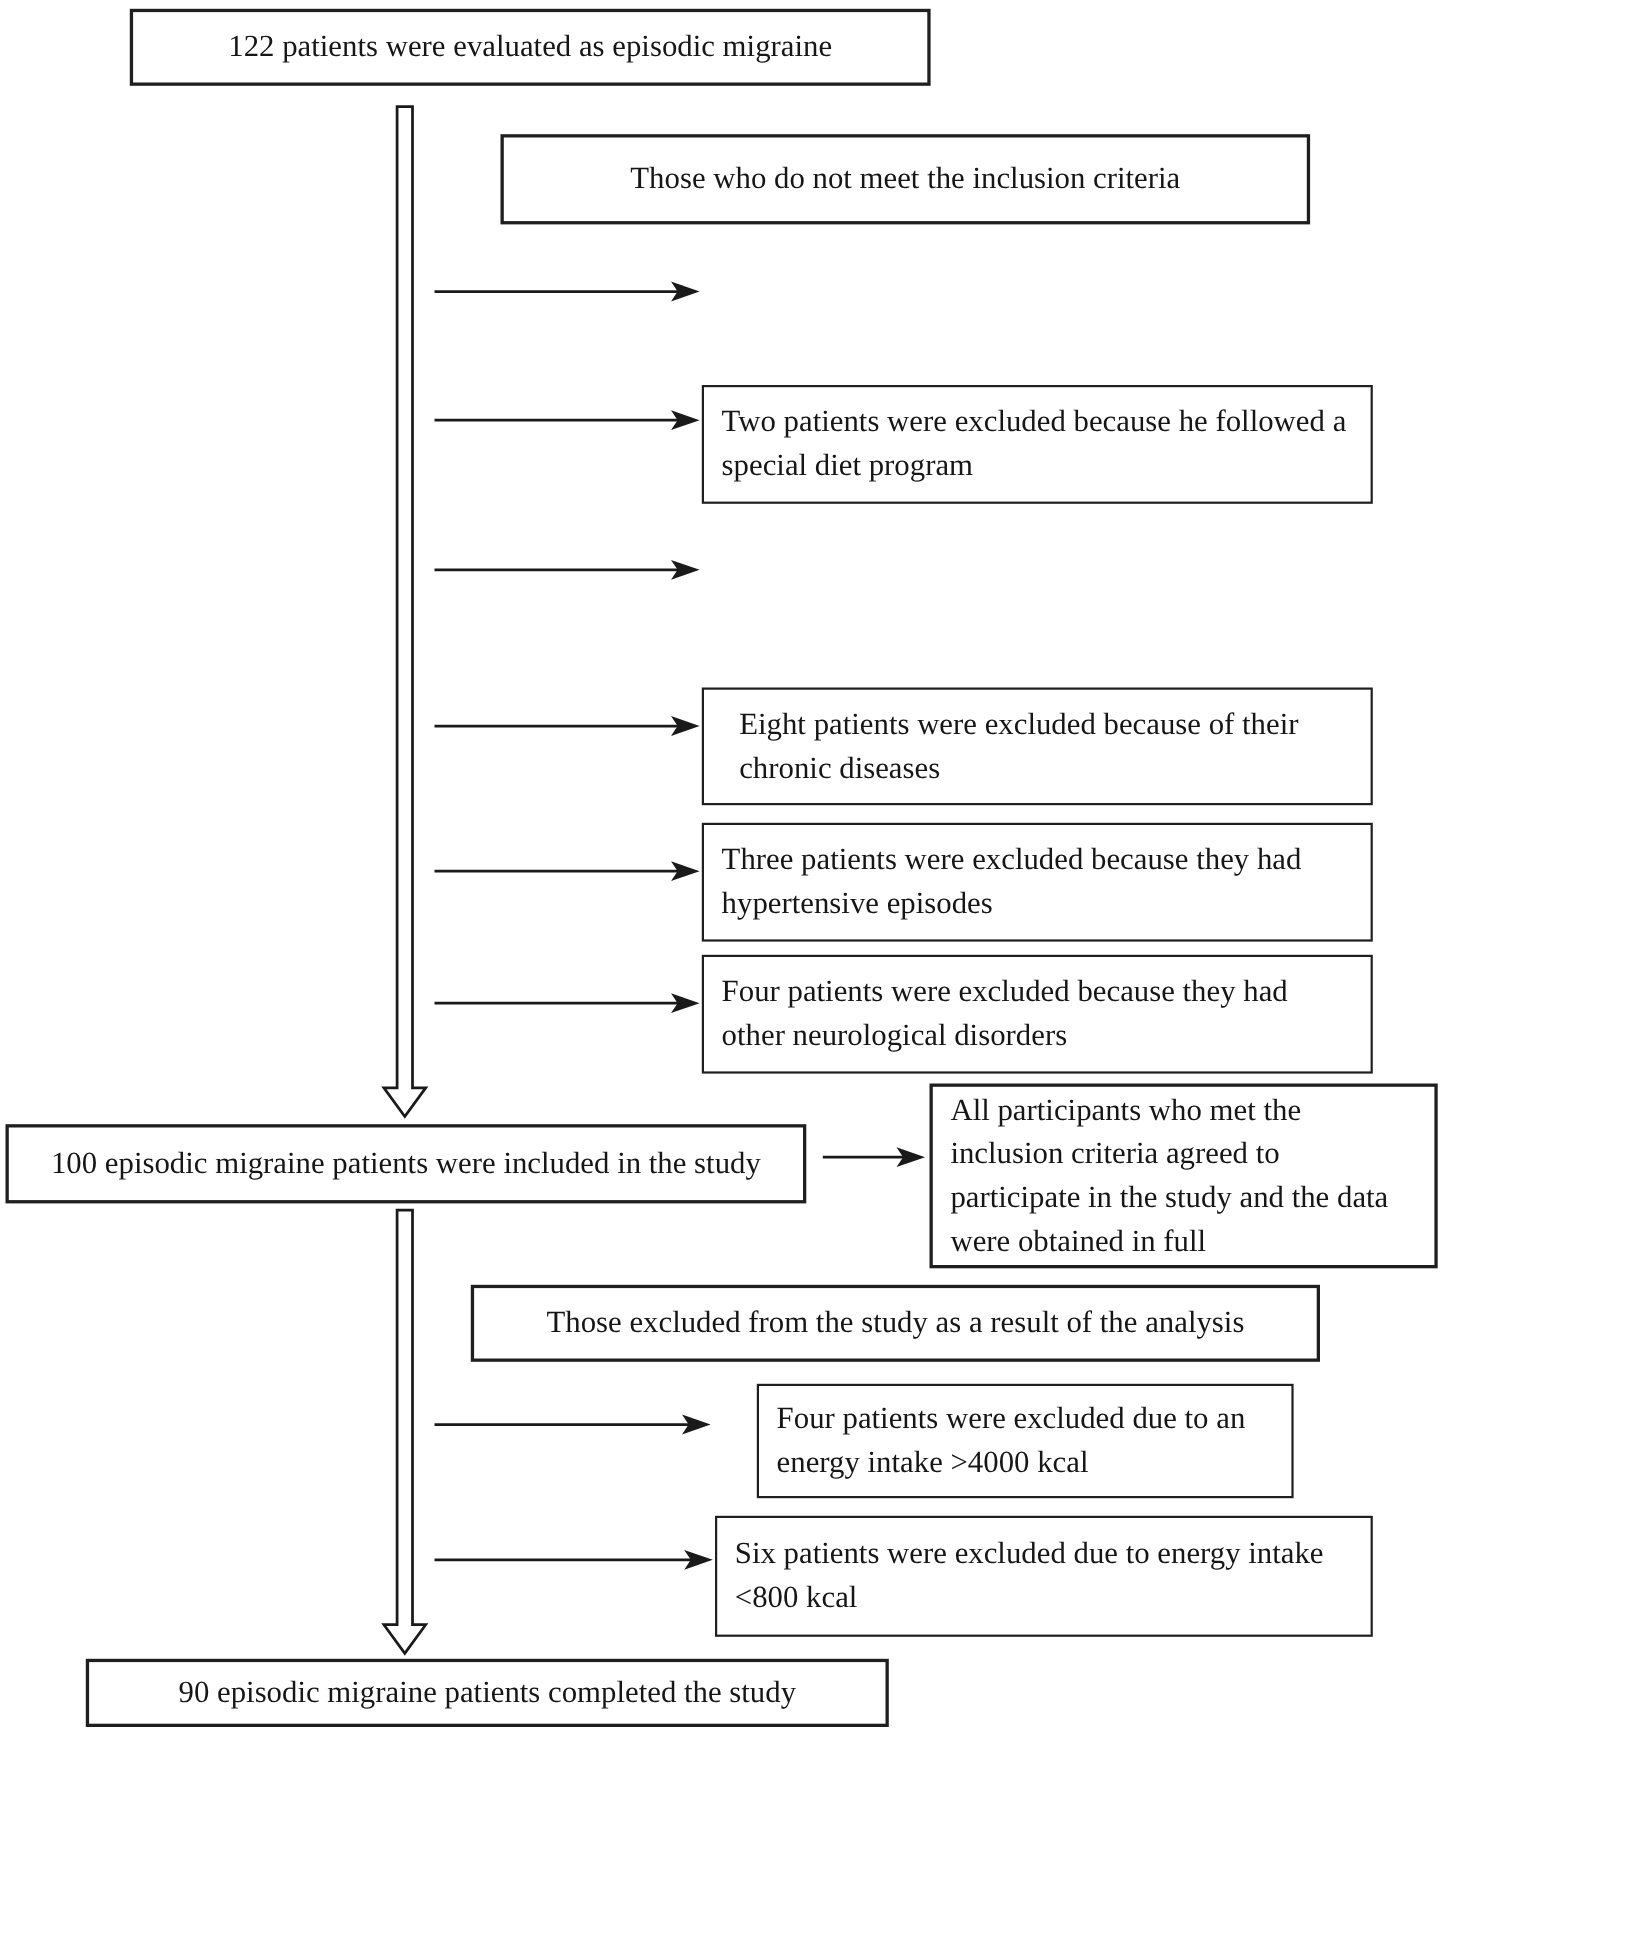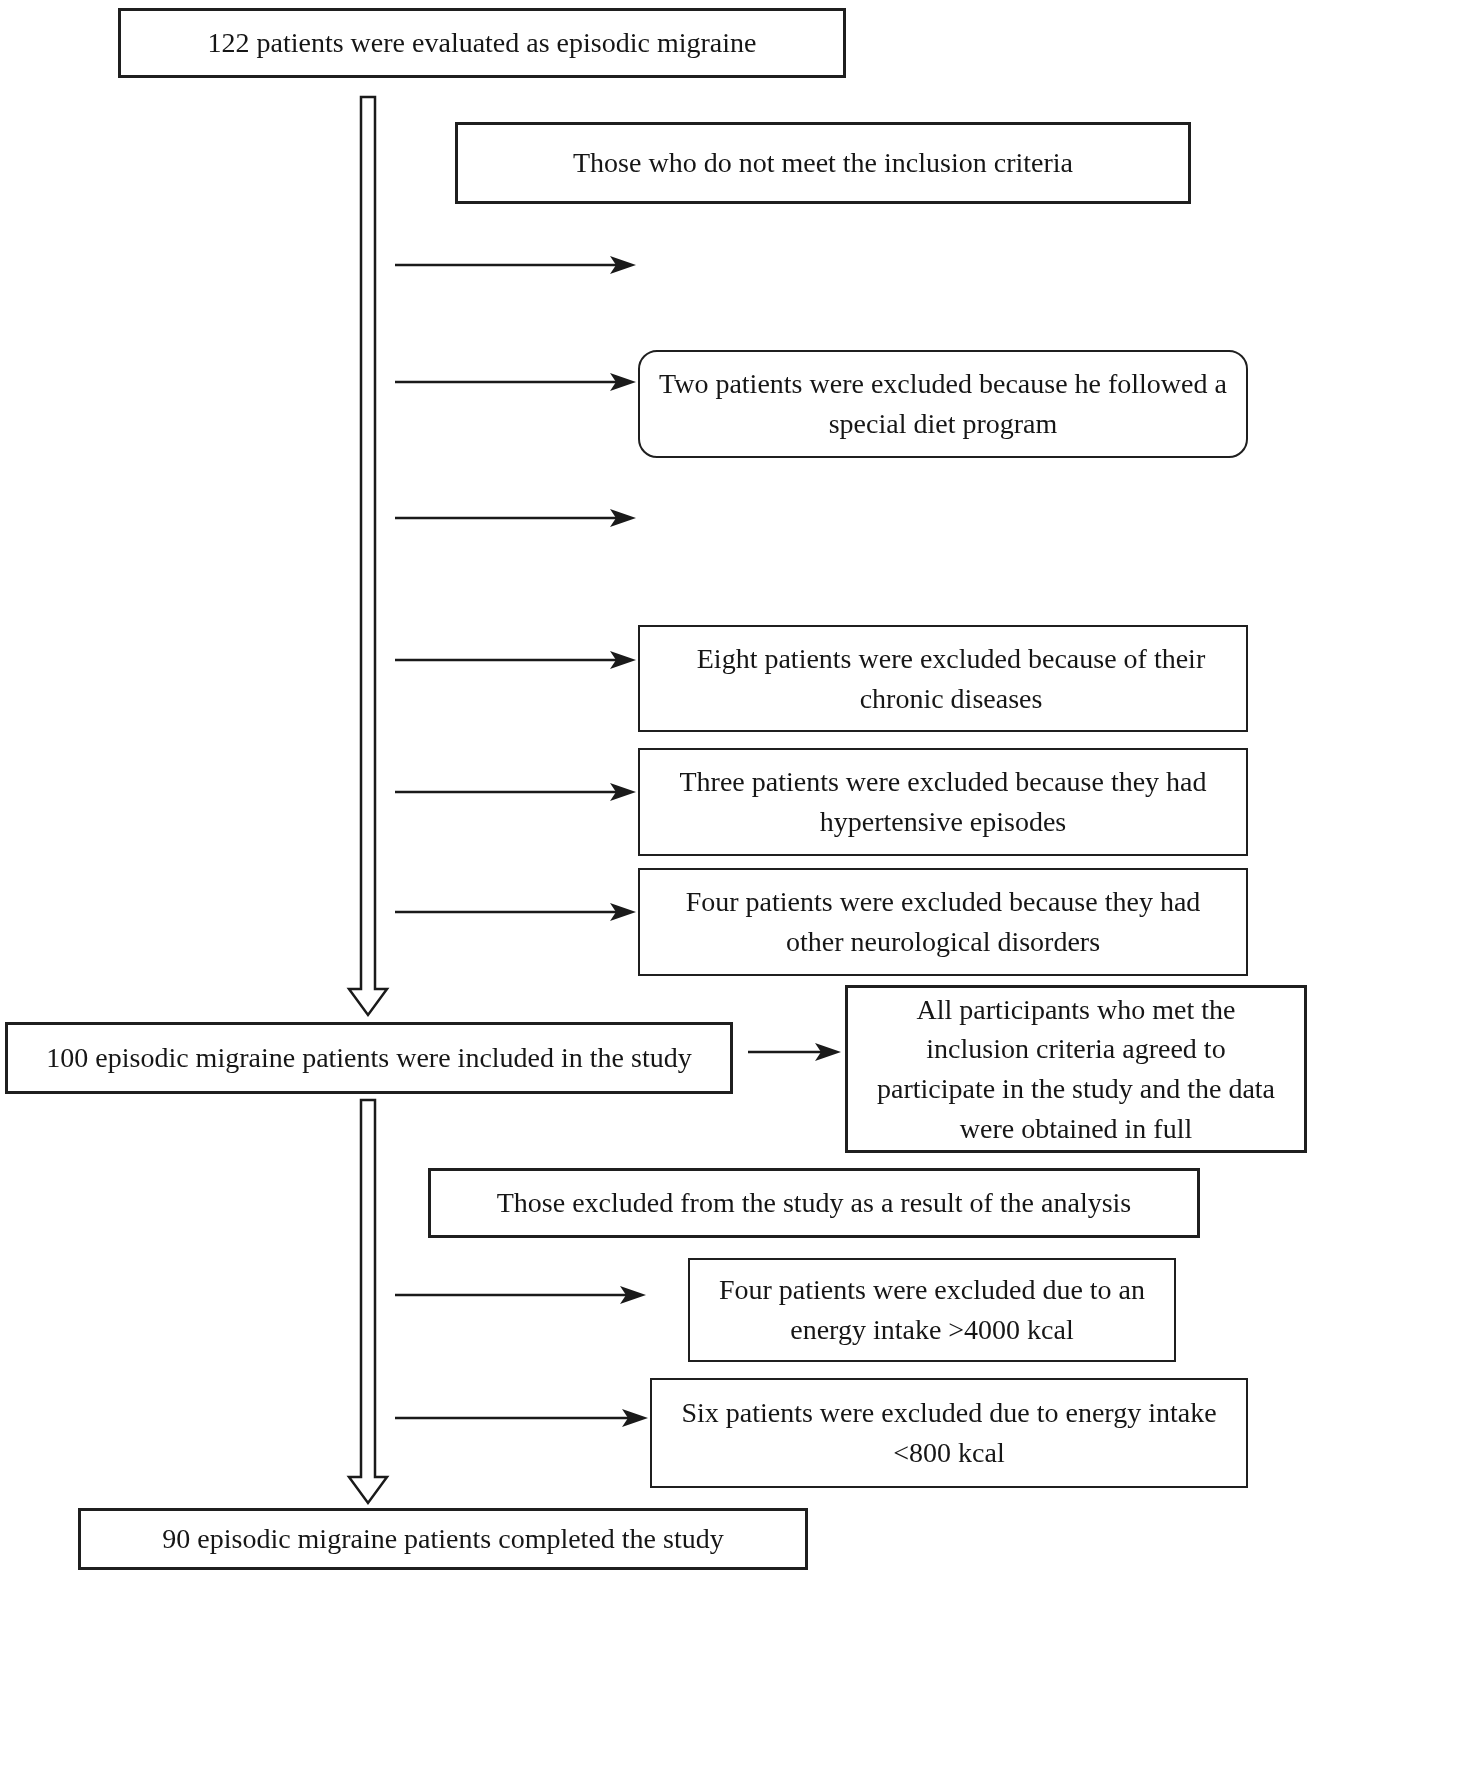--- a/index.html
+++ b/index.html
@@ -13,41 +13,40 @@
     color: #161616;
     overflow: hidden;
   }
   .box {
     position: absolute;
     border: 3px solid #1f1f1f;
     background: #ffffff;
     display: flex;
     align-items: center;
     justify-content: center;
-    text-align: center;
     font-size: 28px;
     line-height: 1.42;
     padding: 4px 16px;
   }
   .excl { border-width: 2.5px; }
   .oneline { white-space: nowrap; }
   #connectors {
     position: absolute;
     left: 0; top: 0;
     pointer-events: none;
   }
   #connectors path.line { stroke: #1a1a1a; stroke-width: 2.5; fill: none; }
   #connectors path.head { fill: #1a1a1a; stroke: none; }
   #connectors path.hollow { fill: #ffffff; stroke: #1a1a1a; stroke-width: 2.5; }
 
   
   #b-start    { left: 118px;  top: 8px;    width: 728px; height: 70px; }
   #b-inc-hdr  { left: 455px;  top: 122px;  width: 736px; height: 82px; }
   #b-ex0      { left: 638px;  top: 212px;  width: 610px; height: 118px; }
-  #b-ex1      { left: 638px;  top: 350px;  width: 610px; height: 108px; border-radius: 19px; }
+  #b-ex1      { left: 638px;  top: 350px;  width: 610px; height: 108px; }
   #b-ex2      { left: 638px;  top: 478px;  width: 610px; height: 134px; }
   #b-ex3      { left: 638px;  top: 625px;  width: 610px; height: 107px; padding-left: 32px; }
   #b-ex4      { left: 638px;  top: 748px;  width: 610px; height: 108px; }
   #b-ex5      { left: 638px;  top: 868px;  width: 610px; height: 108px; }
   #b-included { left: 5px;    top: 1022px; width: 728px; height: 72px; }
   #b-note     { left: 845px;  top: 985px;  width: 462px; height: 168px; }
   #b-ana-hdr  { left: 428px;  top: 1168px; width: 772px; height: 70px; }
   #b-ex6      { left: 648px;  top: 1258px; width: 488px; height: 104px; margin-left: 40px; }
   #b-ex7      { left: 650px;  top: 1378px; width: 598px; height: 110px; }
   #b-end      { left: 78px;   top: 1508px; width: 730px; height: 62px; }

